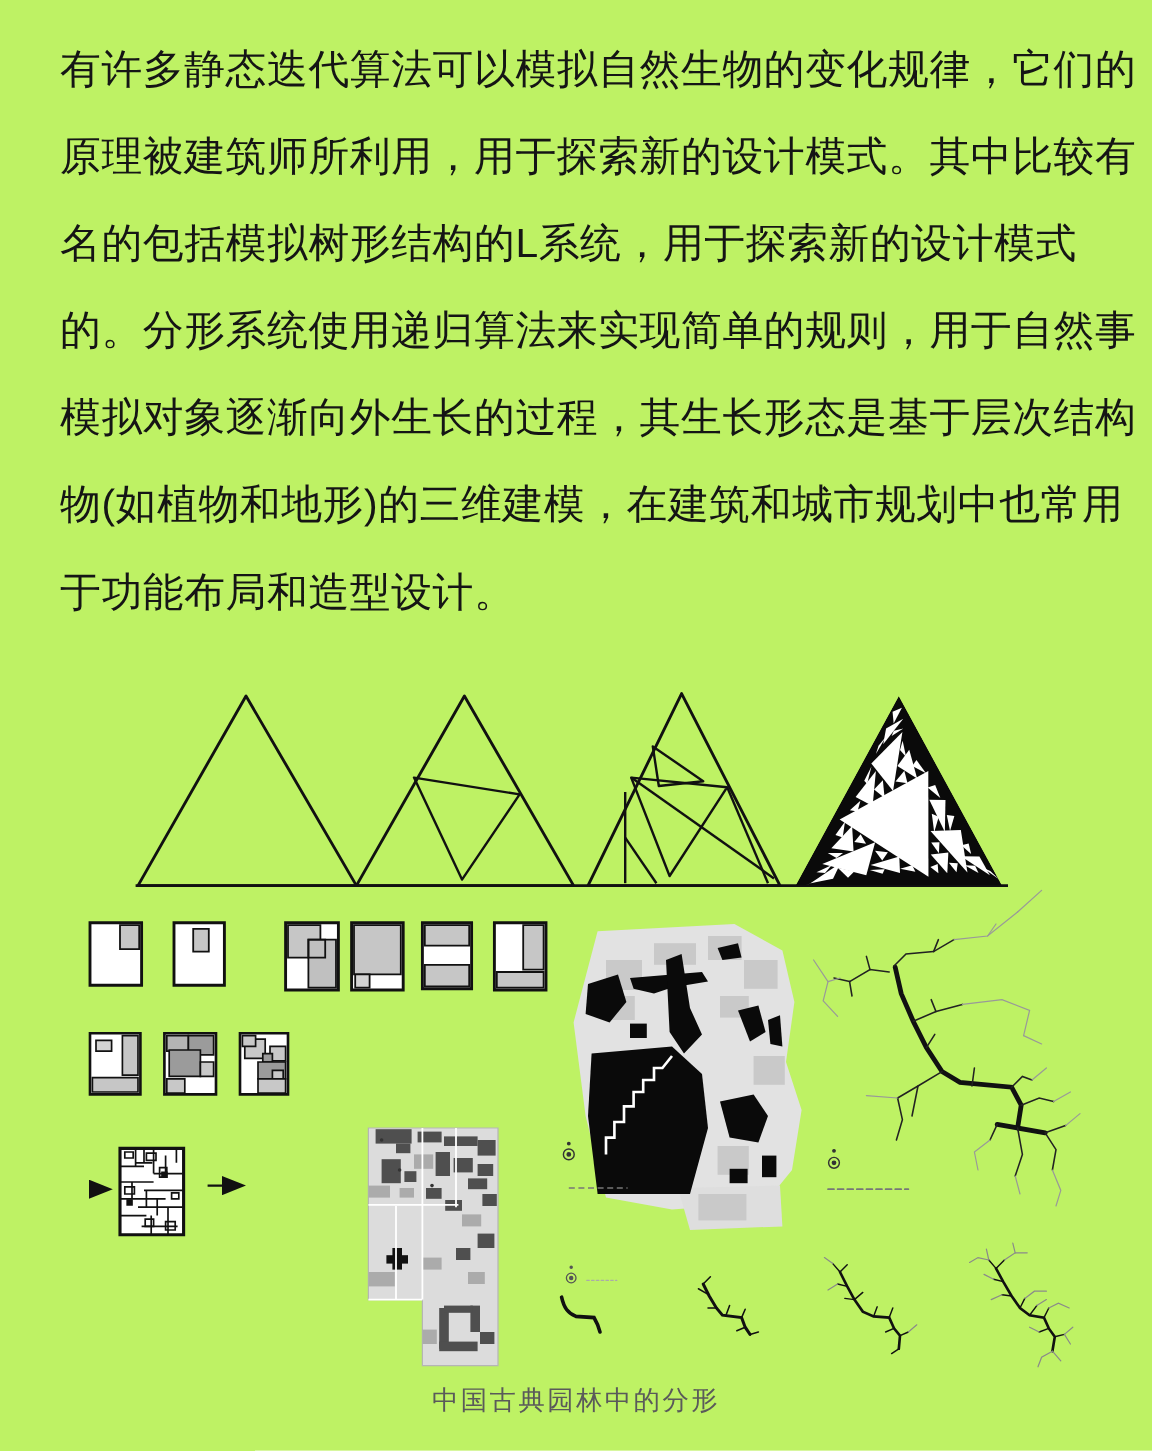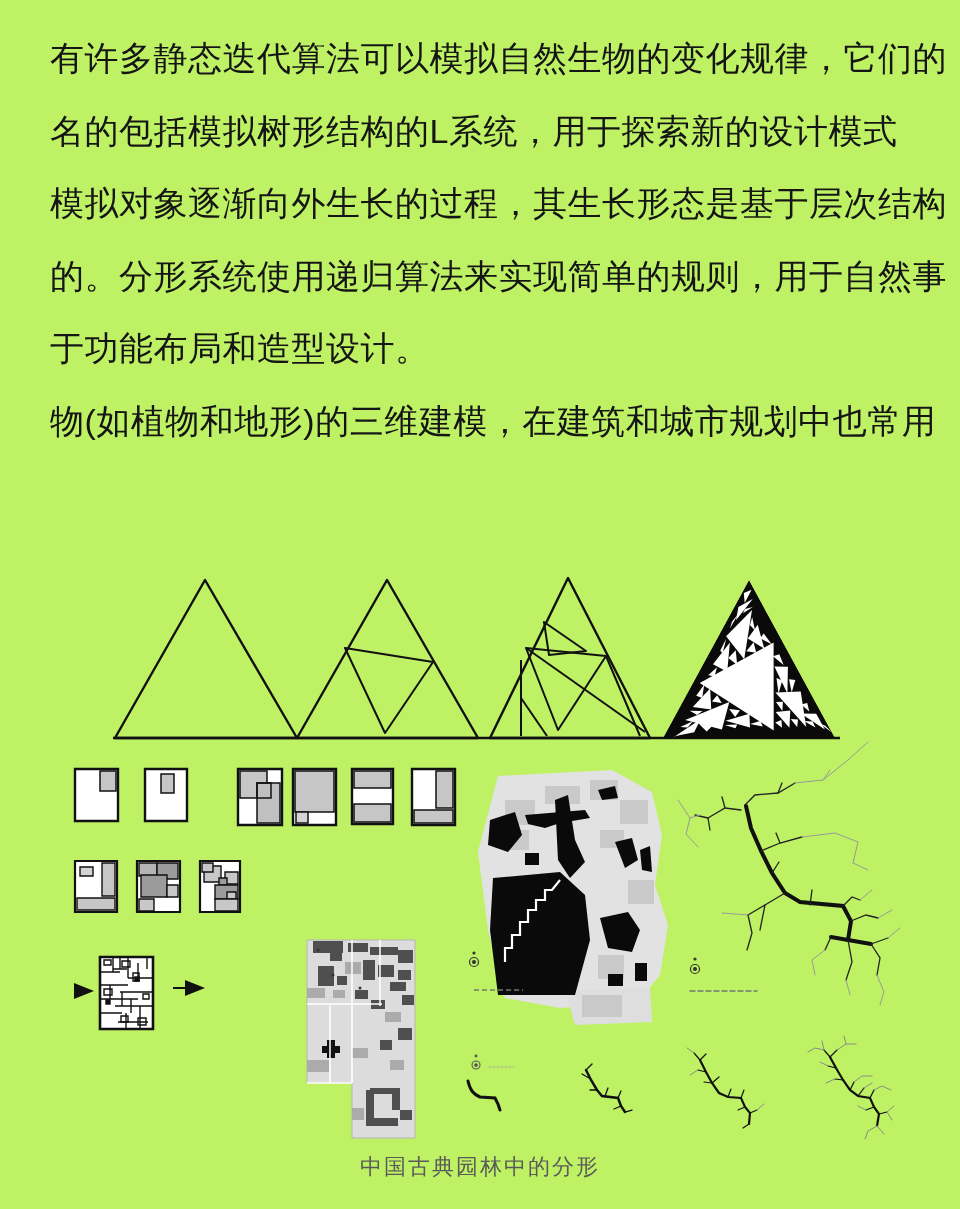--- a/index.html
+++ b/index.html
@@ -12,25 +12,26 @@
            font-size:22px;color:#5a5a5a;letter-spacing:2px;}
   svg *{vector-effect:non-scaling-stroke;}
 </style>
 </head>
 <body>
 
 <div class="page">
 
   <div class="article">
     <div class="line">有许多静态迭代算法可以模拟自然生物的变化规律，它们的</div>
+    <div class="line">原理被建筑师所利用，用于探索新的设计模式。其中比较有</div>
     <div class="line">名的包括模拟树形结构的L系统，用于探索新的设计模式</div>
+    <div class="line">的。分形系统使用递归算法来实现简单的规则，用于自然事</div>
     <div class="line">模拟对象逐渐向外生长的过程，其生长形态是基于层次结构</div>
-    <div class="line">的。分形系统使用递归算法来实现简单的规则，用于自然事</div>
+    <div class="line">物(如植物和地形)的三维建模，在建筑和城市规划中也常用</div>
     <div class="line">于功能布局和造型设计。</div>
-    <div class="line">物(如植物和地形)的三维建模，在建筑和城市规划中也常用</div>
   </div>
 
   <svg class="figure-svg" viewBox="0 560 960 592" xmlns="http://www.w3.org/2000/svg">
     <defs>
       <clipPath id="t4clip">
           <polygon points="749,580 663,738 835,738"></polygon>
         </clipPath>
       <marker id="ah" markerWidth="10" markerHeight="8" refX="8" refY="4" orient="auto">
         <polygon points="0,0 10,4 0,8" fill="#111"></polygon>
       </marker>

